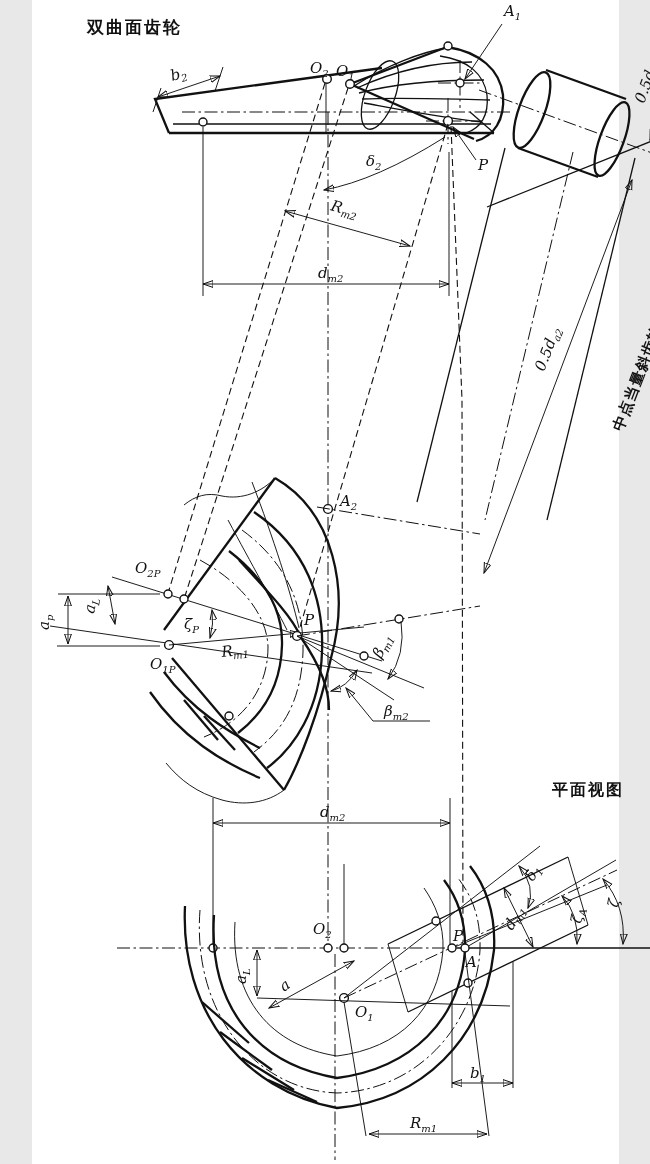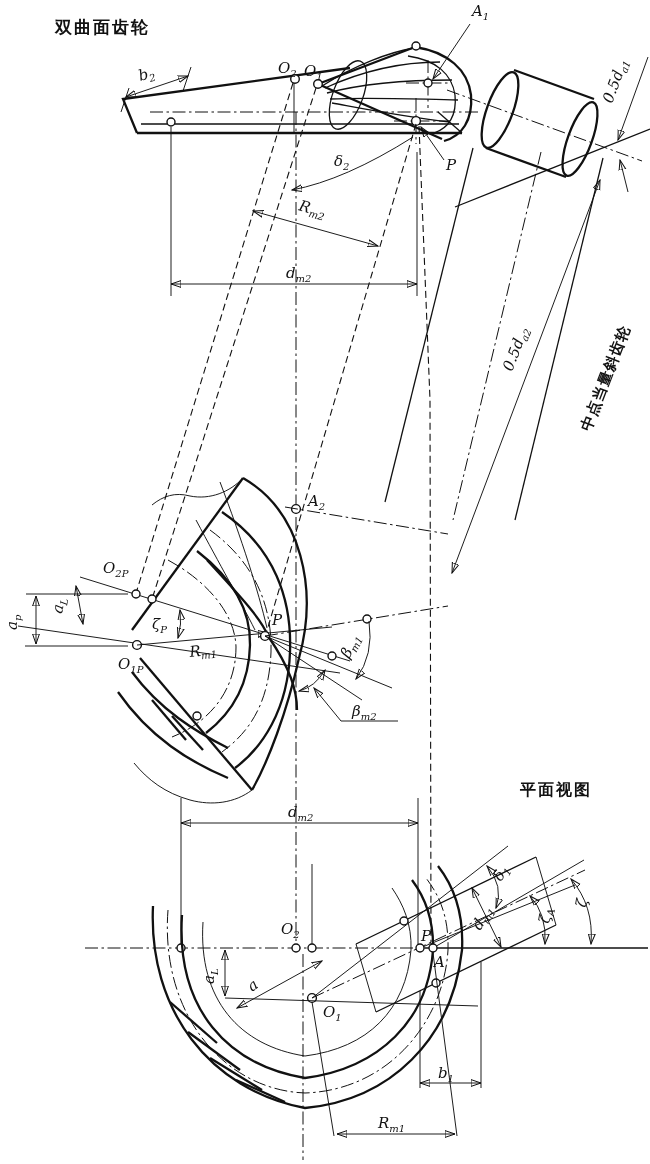--- a/index.html
+++ b/index.html
@@ -1,16 +1,16 @@
 <!DOCTYPE html>
 <html><head>
 <meta charset="utf-8">
 <style>
   html,body{margin:0;padding:0;background:#e8e8e8;}
-  #page{width:650px;height:1164px;background:#ffffff;position:relative;margin:0 auto;
+  #page{width:587px;height:1164px;background:#ffffff;position:relative;margin:0 auto;
         font-family:"DejaVu Serif",serif;text-align:right;}
   svg{display:block}
   .lbl{font-family:"DejaVu Serif",serif;font-style:italic;font-size:15px;fill:#111;}
   .sub{font-size:10px;font-style:italic;}
   .zh{font-family:"DejaVu Sans","Liberation Sans",sans-serif;font-weight:bold;fill:#111;}
   .t17{font-size:17px;letter-spacing:2px}
   .t16{font-size:16px;letter-spacing:2px}
   .t15{font-size:15px;letter-spacing:1px}
   path,line,ellipse,circle{stroke:#111;fill:none}
   .w1{stroke-width:0.95}

